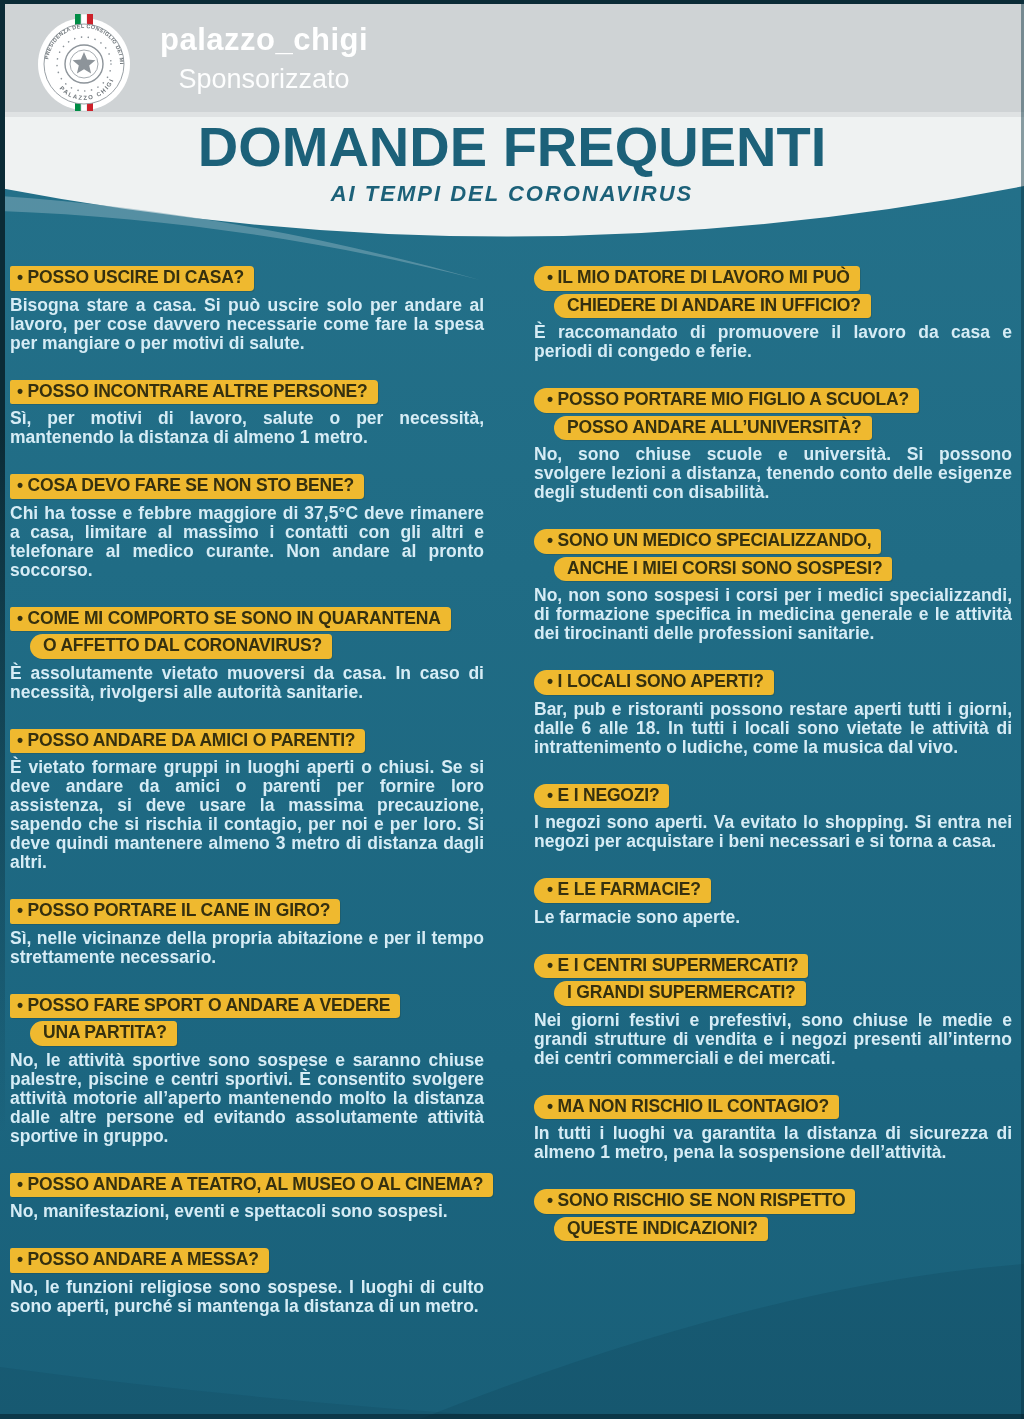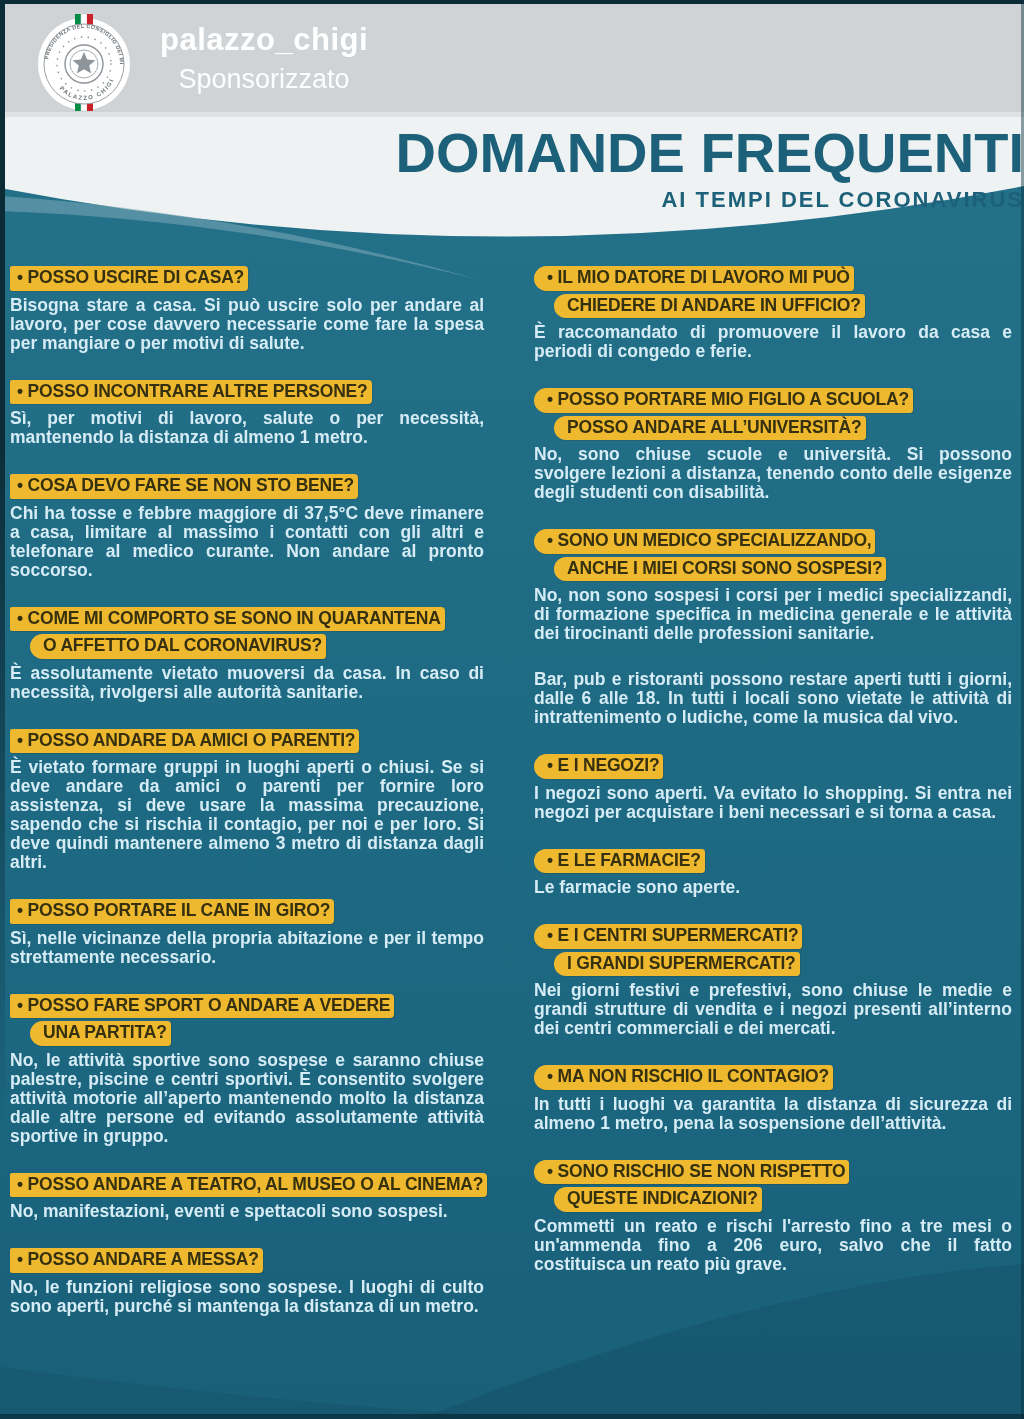--- a/index.html
+++ b/index.html
@@ -31,37 +31,37 @@
   .bg-bottom{position:absolute;bottom:0;left:0;z-index:1;}
 
   
   .header{position:absolute;top:0;left:0;width:100%;height:112px;z-index:3;}
   .logo{position:absolute;left:34px;top:12px;width:100px;height:100px;}
   .header-text{position:absolute;left:160px;top:22px;color:#fff;}
   .username{font-size:31px;font-weight:bold;letter-spacing:.5px;}
   .sponsored{font-size:27px;margin-top:6px;color:rgba(255,255,255,.96);text-align:center;}
 
   
-  .title-block{position:absolute;top:120px;left:0;width:100%;text-align:right;z-index:3;}
+  .title-block{position:absolute;top:114px;left:0;width:100%;text-align:center;z-index:3;}
   .title-main{margin:0;font-size:56px;font-weight:bold;letter-spacing:0px;color:var(--title-teal);}
-  .title-sub{margin:2px 0 12px 0;font-size:22px;font-weight:bold;letter-spacing:2px;color:var(--title-teal);}
+  .title-sub{margin:2px 0 12px 0;font-size:22px;font-weight:bold;letter-spacing:2px;color:var(--title-teal);font-style:italic;}
 
   
   .columns{position:absolute;top:266px;left:10px;right:12px;display:flex;gap:46px;z-index:3;}
   .col{flex:1;min-width:0;}
   .qa-item{margin-bottom:27px;}
   .q{margin-bottom:2px;}
   .q-band{
     display:table;
     background:var(--yellow);
     color:var(--q-text);
     font-weight:bold;
     font-size:17.5px;
     line-height:1;
-    padding:3px 4px 4px 7px;
+    padding:3px 10px 4px 7px;
     margin-bottom:3px;
     white-space:nowrap;
     letter-spacing:-0.2px;
     border-radius:2px 4px 4px 2px;
     box-shadow:1px 1px 0 rgba(40,40,10,.15);
   }
   .q-band.cont{margin-left:20px;border-radius:14px 4px 4px 14px;padding-left:13px;}
   .col-right .q-band.first{border-radius:14px 4px 4px 14px;padding-left:13px;}
   .a{
     margin:5px 0 0 0;
@@ -225,20 +225,23 @@
 
   <article class="qa-item">
     <div class="q">
             <span class="q-band first">• SONO UN MEDICO SPECIALIZZANDO,</span>
             <span class="q-band cont">ANCHE I MIEI CORSI SONO SOSPESI?</span>
           </div>
     <p class="a">No, non sono sospesi i corsi per i medici specializzandi, di formazione specifica in medicina generale e le attività dei tirocinanti delle professioni sanitarie.</p>
   </article>
 
   <article class="qa-item">
+    <div class="q">
+            <span class="q-band first">• I LOCALI SONO APERTI?</span>
+          </div>
     <p class="a">Bar, pub e ristoranti possono restare aperti tutti i giorni, dalle 6 alle 18. In tutti i locali sono vietate le attività di intrattenimento o ludiche, come la musica dal vivo.</p>
   </article>
 
   <article class="qa-item">
     <div class="q">
             <span class="q-band first">• E I NEGOZI?</span>
           </div>
     <p class="a">I negozi sono aperti. Va evitato lo shopping. Si entra nei negozi per acquistare i beni necessari e si torna a casa.</p>
   </article>
 
@@ -262,21 +265,20 @@
             <span class="q-band first">• MA NON RISCHIO IL CONTAGIO?</span>
           </div>
     <p class="a">In tutti i luoghi va garantita la distanza di sicurezza di almeno 1 metro, pena la sospensione dell’attività.</p>
   </article>
 
   <article class="qa-item">
     <div class="q">
             <span class="q-band first">• SONO RISCHIO SE NON RISPETTO</span>
             <span class="q-band cont">QUESTE INDICAZIONI?</span>
           </div>
-    <p class="a">Commetti un reato e rischi l'arresto fino a tre mesi o un'ammenda fino a 206 euro, salvo che il fatto costituisca un reato più grave.</p>
   </article>
 </section>
   </main>
 
   <div class="edge-top"></div>
   <div class="edge-left"></div>
   <div class="edge-right"></div>
   <div class="edge-bottom"></div>
 </div>
 

